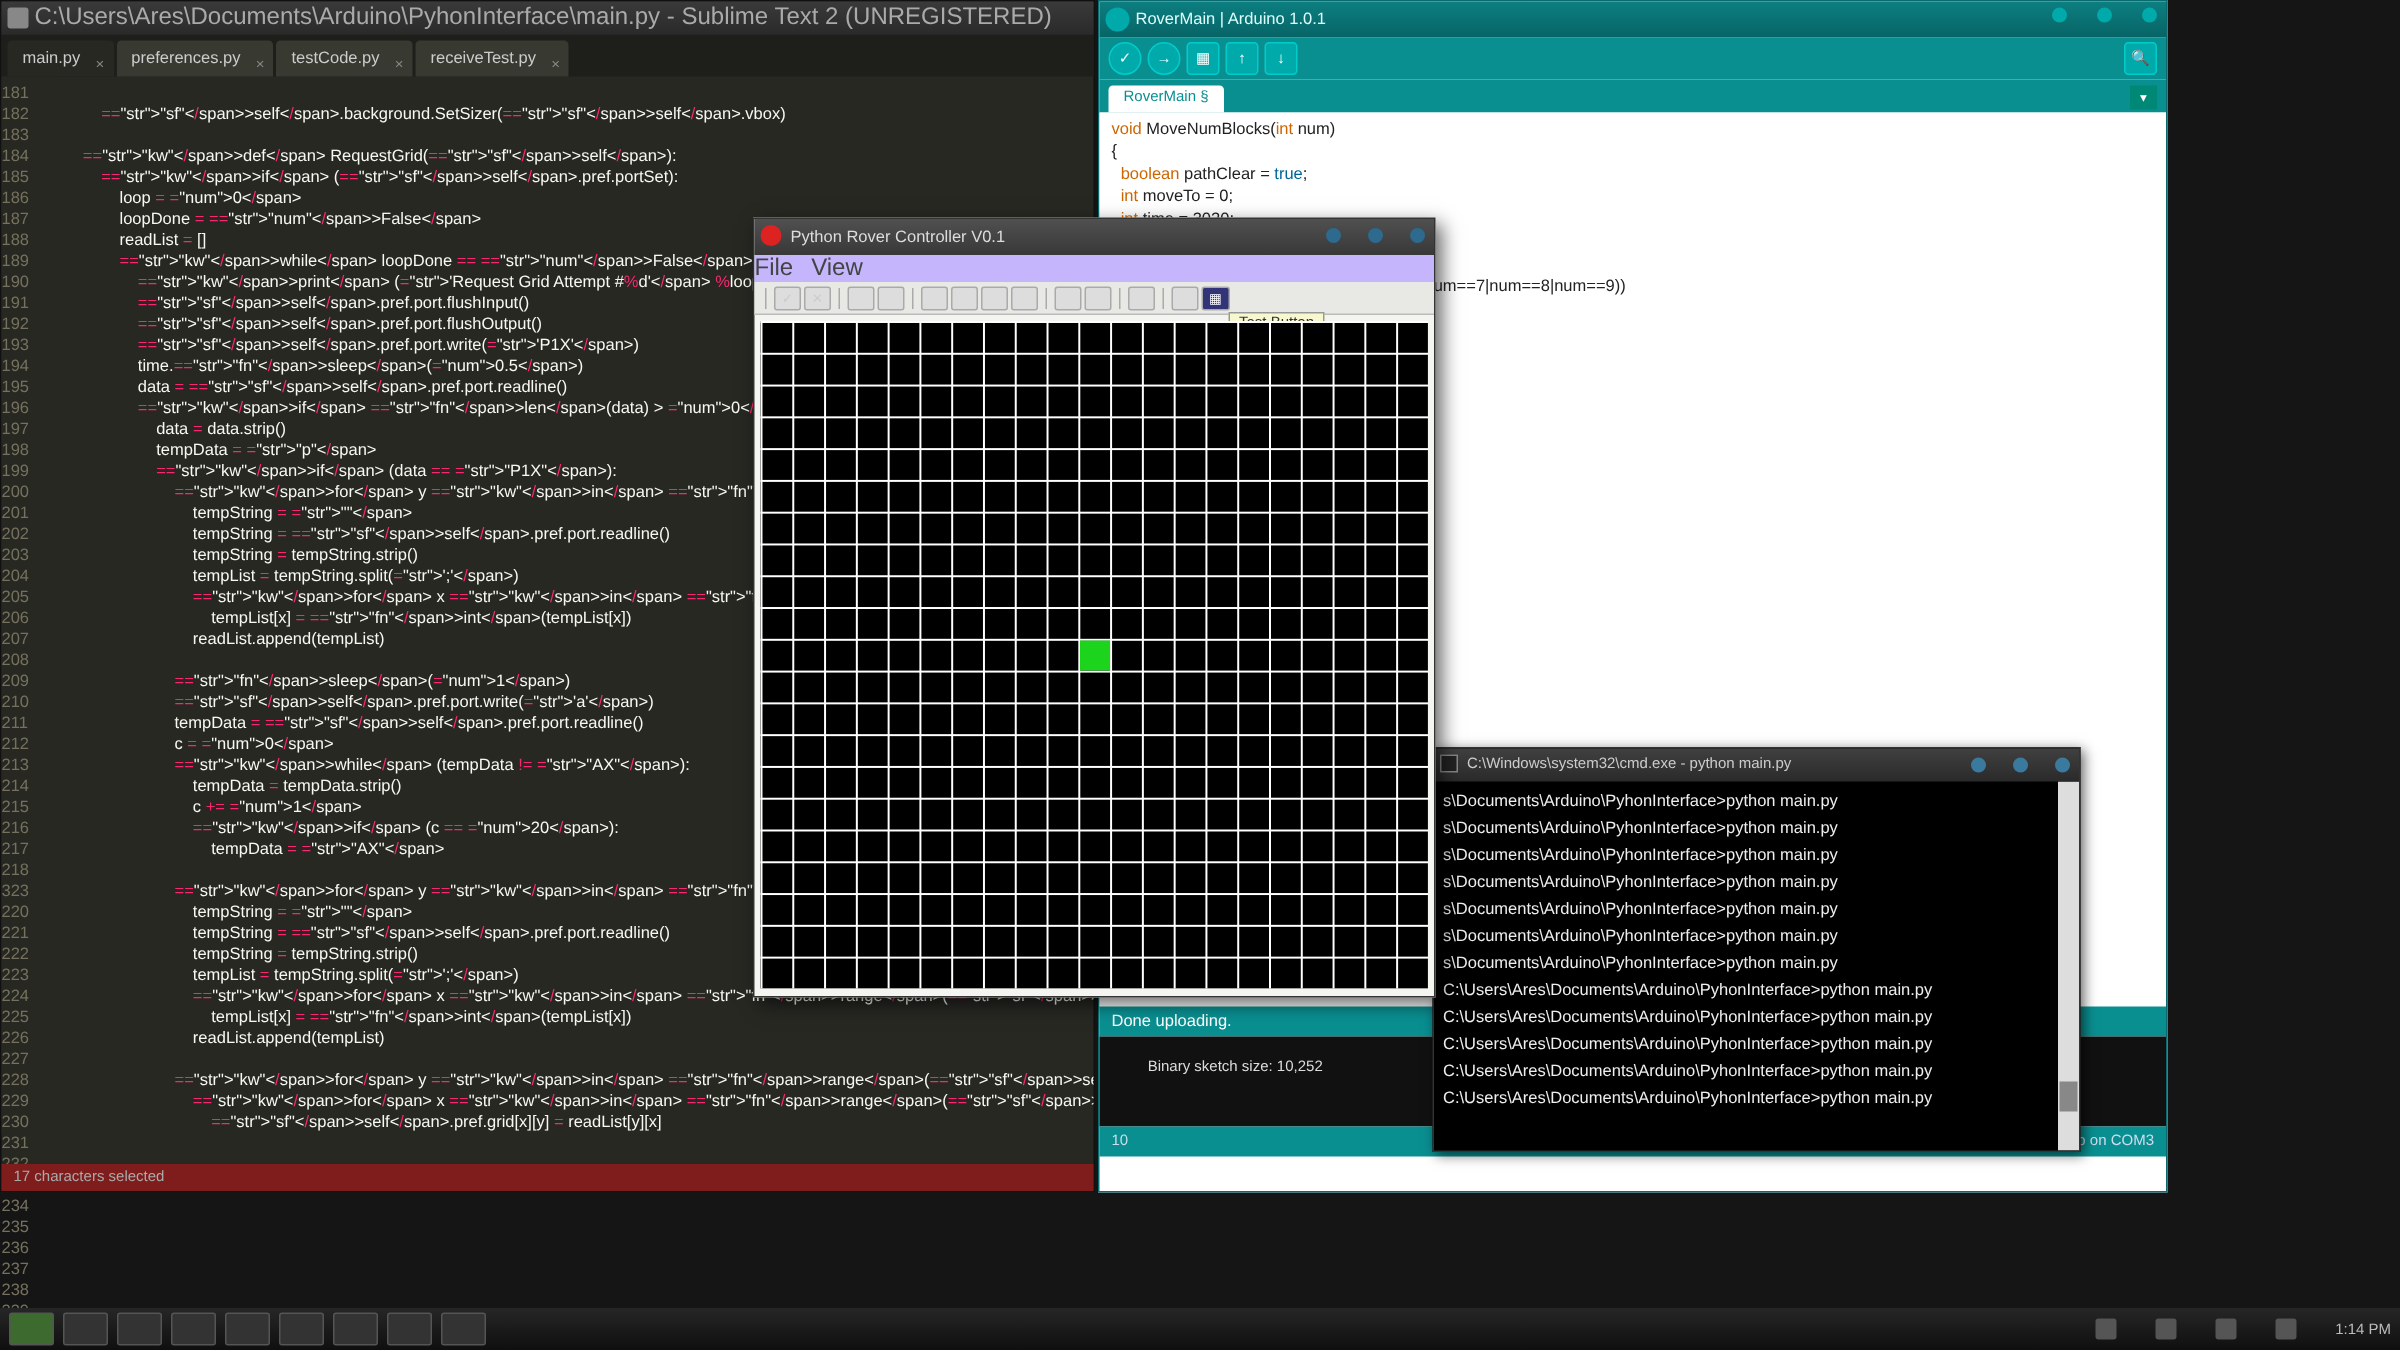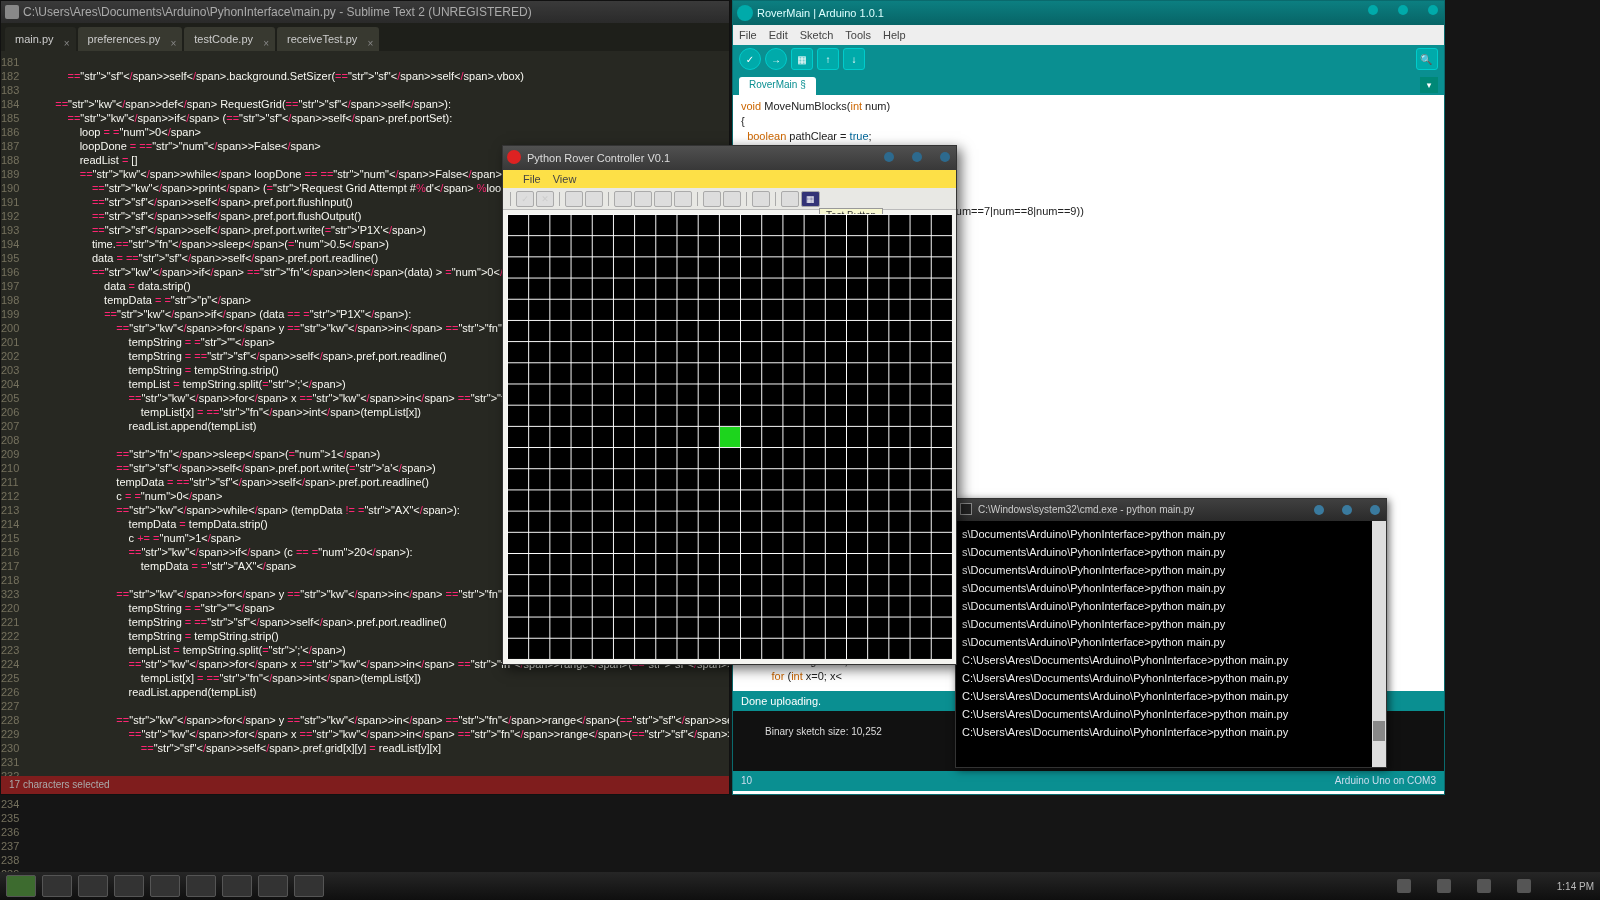--- a/index.html
+++ b/index.html
@@ -1,21 +1,21 @@
 <!DOCTYPE html>
 <html><head>
 <meta charset="utf-8">
 <style>
   * { margin:0; padding:0; box-sizing:border-box; font-family:"Segoe UI",Tahoma,sans-serif; }
   html,body { width:1600px; height:900px; background:#151515; overflow:hidden; color:#ccc; font-size:12px; }
   .desktop { position:relative; width:1600px; height:900px; }
 
   
   .sublime { position:absolute; left:0; top:0; width:730px; height:795px; background:#272822; border:1px solid #111; }
-  .sublime-title { height:22px; background:linear-gradient(#3a3a3a,#2a2a2a); color:#aaa; font-size:12px; line-height:22px; padding-left:22px; position:relative; }
+  .sublime-title { height:22px; background:linear-gradient(#3a3a3a,#2a2a2a); color:#aaa; font-size:16px; line-height:22px; padding-left:22px; position:relative; }
   .sublime-title .icon { position:absolute; left:4px; top:4px; width:14px; height:14px; background:#888; border-radius:2px; }
   .sublime-menu { height:20px; background:#2b2b2b; padding:0 6px; }
   .sublime-menu span { display:inline-block; margin-right:12px; line-height:20px; color:#bbb; font-size:11px; }
   .sublime-tabs { height:28px; background:#1e1f1a; display:flex; align-items:flex-end; padding-left:4px; }
   .tab { height:24px; padding:0 22px 0 10px; margin-right:2px; background:#383930; color:#ccc; font-size:11px; line-height:24px; border-radius:3px 3px 0 0; position:relative; }
   .tab.active { background:#272822; }
   .tab .close { position:absolute; right:6px; top:5px; color:#888; font-size:10px; }
   .editor { display:flex; height:calc(100% - 88px); font-family:Consolas,monospace; font-size:11px; line-height:14px; }
   .gutter { width:36px; text-align:left; padding:4px 6px 4px 0; color:#75715e; background:#272822; }
   .gutter div { height:14px; }
@@ -45,21 +45,21 @@
   .ard-console { height:60px; background:#111; color:#ddd; font-family:Consolas,monospace; font-size:10px; padding:4px 8px; white-space:pre; }
   .ard-foot { height:20px; background:#0a8f91; color:#cde; font-size:10px; line-height:20px; padding:0 8px; display:flex; }
   .ard-foot .r { margin-left:auto; }
 
   
   .rover { position:absolute; left:502px; top:145px; width:455px; height:520px; background:#f4f4f0; border:1px solid #333; box-shadow:4px 4px 12px rgba(0,0,0,0.6); }
   .rover-title { height:24px; background:linear-gradient(#505050,#383838); color:#ddd; font-size:11px; line-height:24px; padding-left:24px; position:relative; }
   .rover-title .icon { position:absolute; left:4px; top:4px; width:14px; height:14px; border-radius:50%; background:#d22; }
   .rover-wc { position:absolute; right:6px; top:6px; display:flex; gap:18px; }
   .rover-wc span { width:10px; height:10px; border-radius:50%; background:#2d6a8e; }
-  .rover-menu { height:18px; background:#fde047; font-size:11px; color:#444; padding:0 20px; }
+  .rover-menu { height:18px; background:#c4b5fd; font-size:16px; color:#444; padding:0 0; }
   .rover-menu span { display:inline-block; margin-right:12px; line-height:18px; }
   .rover-tool { height:22px; background:#e8e8e4; border-bottom:1px solid #bbb; display:flex; align-items:center; padding:0 4px; gap:2px; }
   .rover-tool .tb { width:18px; height:16px; background:#ddd; border:1px solid #aaa; border-radius:2px; font-size:9px; text-align:center; line-height:14px; }
   .rover-tool .sep { width:1px; height:14px; background:#aaa; margin:0 3px; }
   .rover-tool .labeled { background:#337; color:#fff; width:auto; padding:0 4px; }
   .rover-tip { position:absolute; background:#f8f8d0; border:1px solid #999; color:#333; font-size:10px; padding:1px 6px; }
   .grid { position:relative; margin:4px; width:445px; height:445px; background:#000; }
   .gridlines { position:absolute; inset:0;
     background-image:linear-gradient(#fff 1px,transparent 1px),linear-gradient(90deg,#fff 1px,transparent 1px);
     background-size:21.19px 21.19px; }
@@ -169,21 +169,20 @@
 <div class="arduino">
   <div class="ard-title">
     <span class="icon"></span>
     <span>RoverMain | Arduino 1.0.1</span>
     <div class="ard-wc">
           <span></span>
           <span></span>
           <span></span>
         </div>
   </div>
-  <div class="ard-menu" id="arduino-menu"><span>File</span><span>Edit</span><span>Sketch</span><span>Tools</span><span>Help</span></div>
   <div class="ard-tool">
     <div class="btn">✓</div>
     <div class="btn">→</div>
     <div class="btn sq">▦</div>
     <div class="btn sq">↑</div>
     <div class="btn sq">↓</div>
     <div class="spacer"></div>
     <div class="btn sq">🔍</div>
   </div>
   <div class="ard-tabbar">

